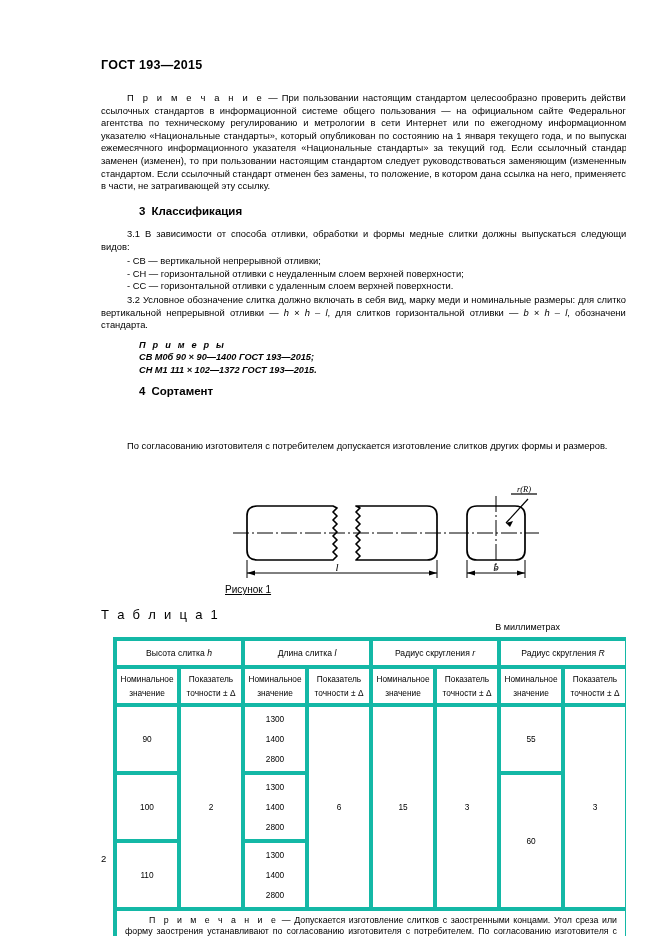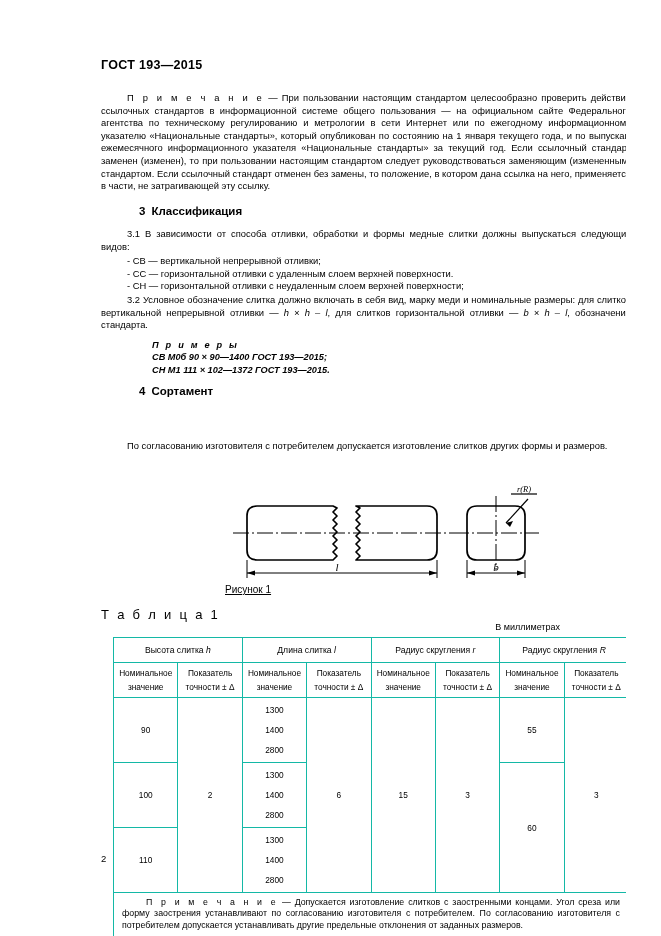--- a/index.html
+++ b/index.html
@@ -115,21 +115,21 @@
     position: absolute;
     left: 78px;
     top: 637px;
     width: 516px;
     border-collapse: collapse;
     font-size: 8.3px;
     table-layout: fixed;
   }
   table.spec th,
   table.spec td {
-    border: 1px solid #14b8a6;
+    border: 4px solid #14b8a6;
     text-align: center;
     vertical-align: middle;
     padding: 2px 1px;
     font-weight: normal;
   }
   table.spec th.grp {
     height: 20px;
     font-size: 8.6px;
   }
   table.spec th.sub {
@@ -180,31 +180,31 @@
   <div class="heading" style="top:205px;">
     <span class="num">3</span><span>Классификация</span>
   </div>
 
   <div class="block indent" style="top:228px;">
     <p>3.1  В зависимости от способа отливки, обработки и формы медные слитки должны выпускаться следующих видов:</p>
   </div>
 
   <div class="block" style="top:255px; left:92px; width:500px; text-align:left;">
     <p>- СВ — вертикальной непрерывной отливки;</p>
+    <p>- СН — горизонтальной отливки с неудаленным слоем верхней поверхности;</p>
     <p>- СС — горизонтальной отливки с удаленным слоем верхней поверхности.</p>
-    <p>- СН — горизонтальной отливки с неудаленным слоем верхней поверхности;</p>
   </div>
 
   <div class="block indent" style="top:294px;">
     <p>
       <span>3.2  Условное обозначение слитка должно включать в себя вид, марку меди и номинальные размеры: для слитков вертикальной непрерывной отливки — </span><span class="it">h × h – l</span><span>, для слитков горизонтальной отливки — </span><span class="it">b × h – l</span><span>, обозначение стандарта.</span>
     </p>
   </div>
 
-  <div class="examples" style="top:339px;margin-left:13px;">
+  <div class="examples" style="top:339px;">
     <div class="ex-title">П р и м е р ы</div>
     <div>СВ М0б 90 × 90—1400 ГОСТ 193—2015;</div>
     <div>СН М1 111 × 102—1372 ГОСТ 193—2015.</div>
   </div>
 
   <div class="heading" style="top:385px;">
     <span class="num">4</span><span>Сортамент</span>
   </div>
 
 

